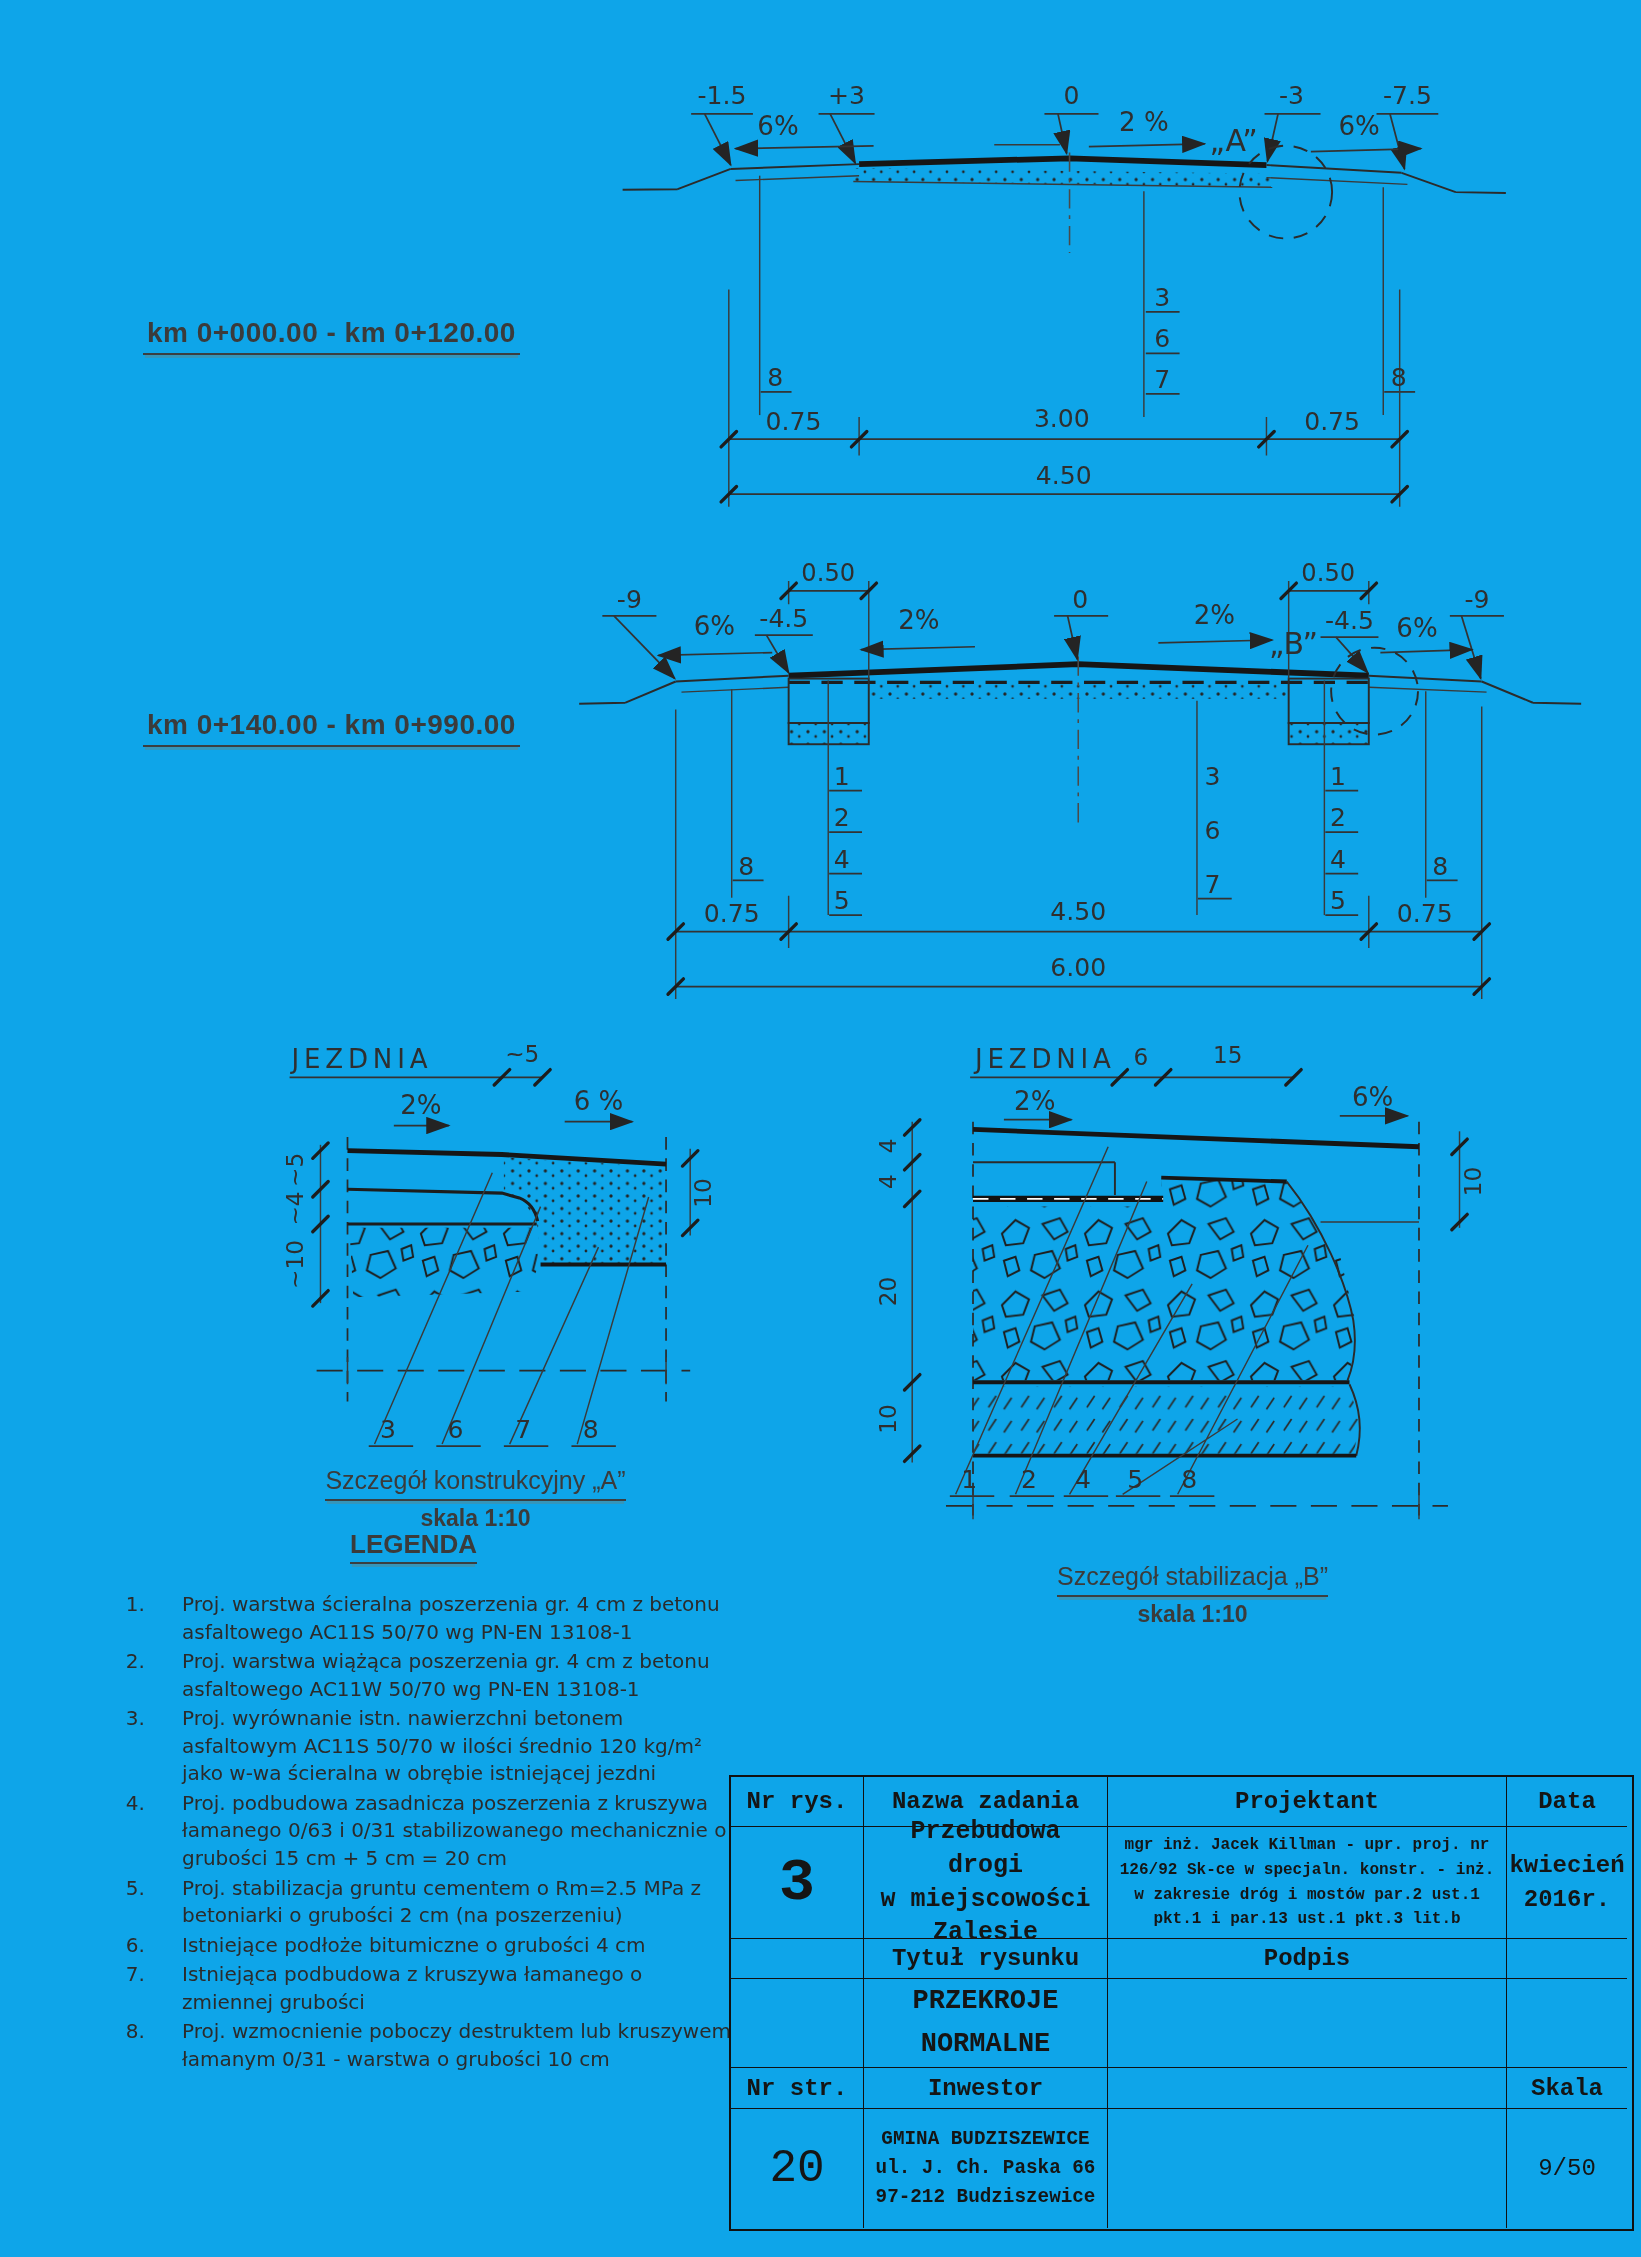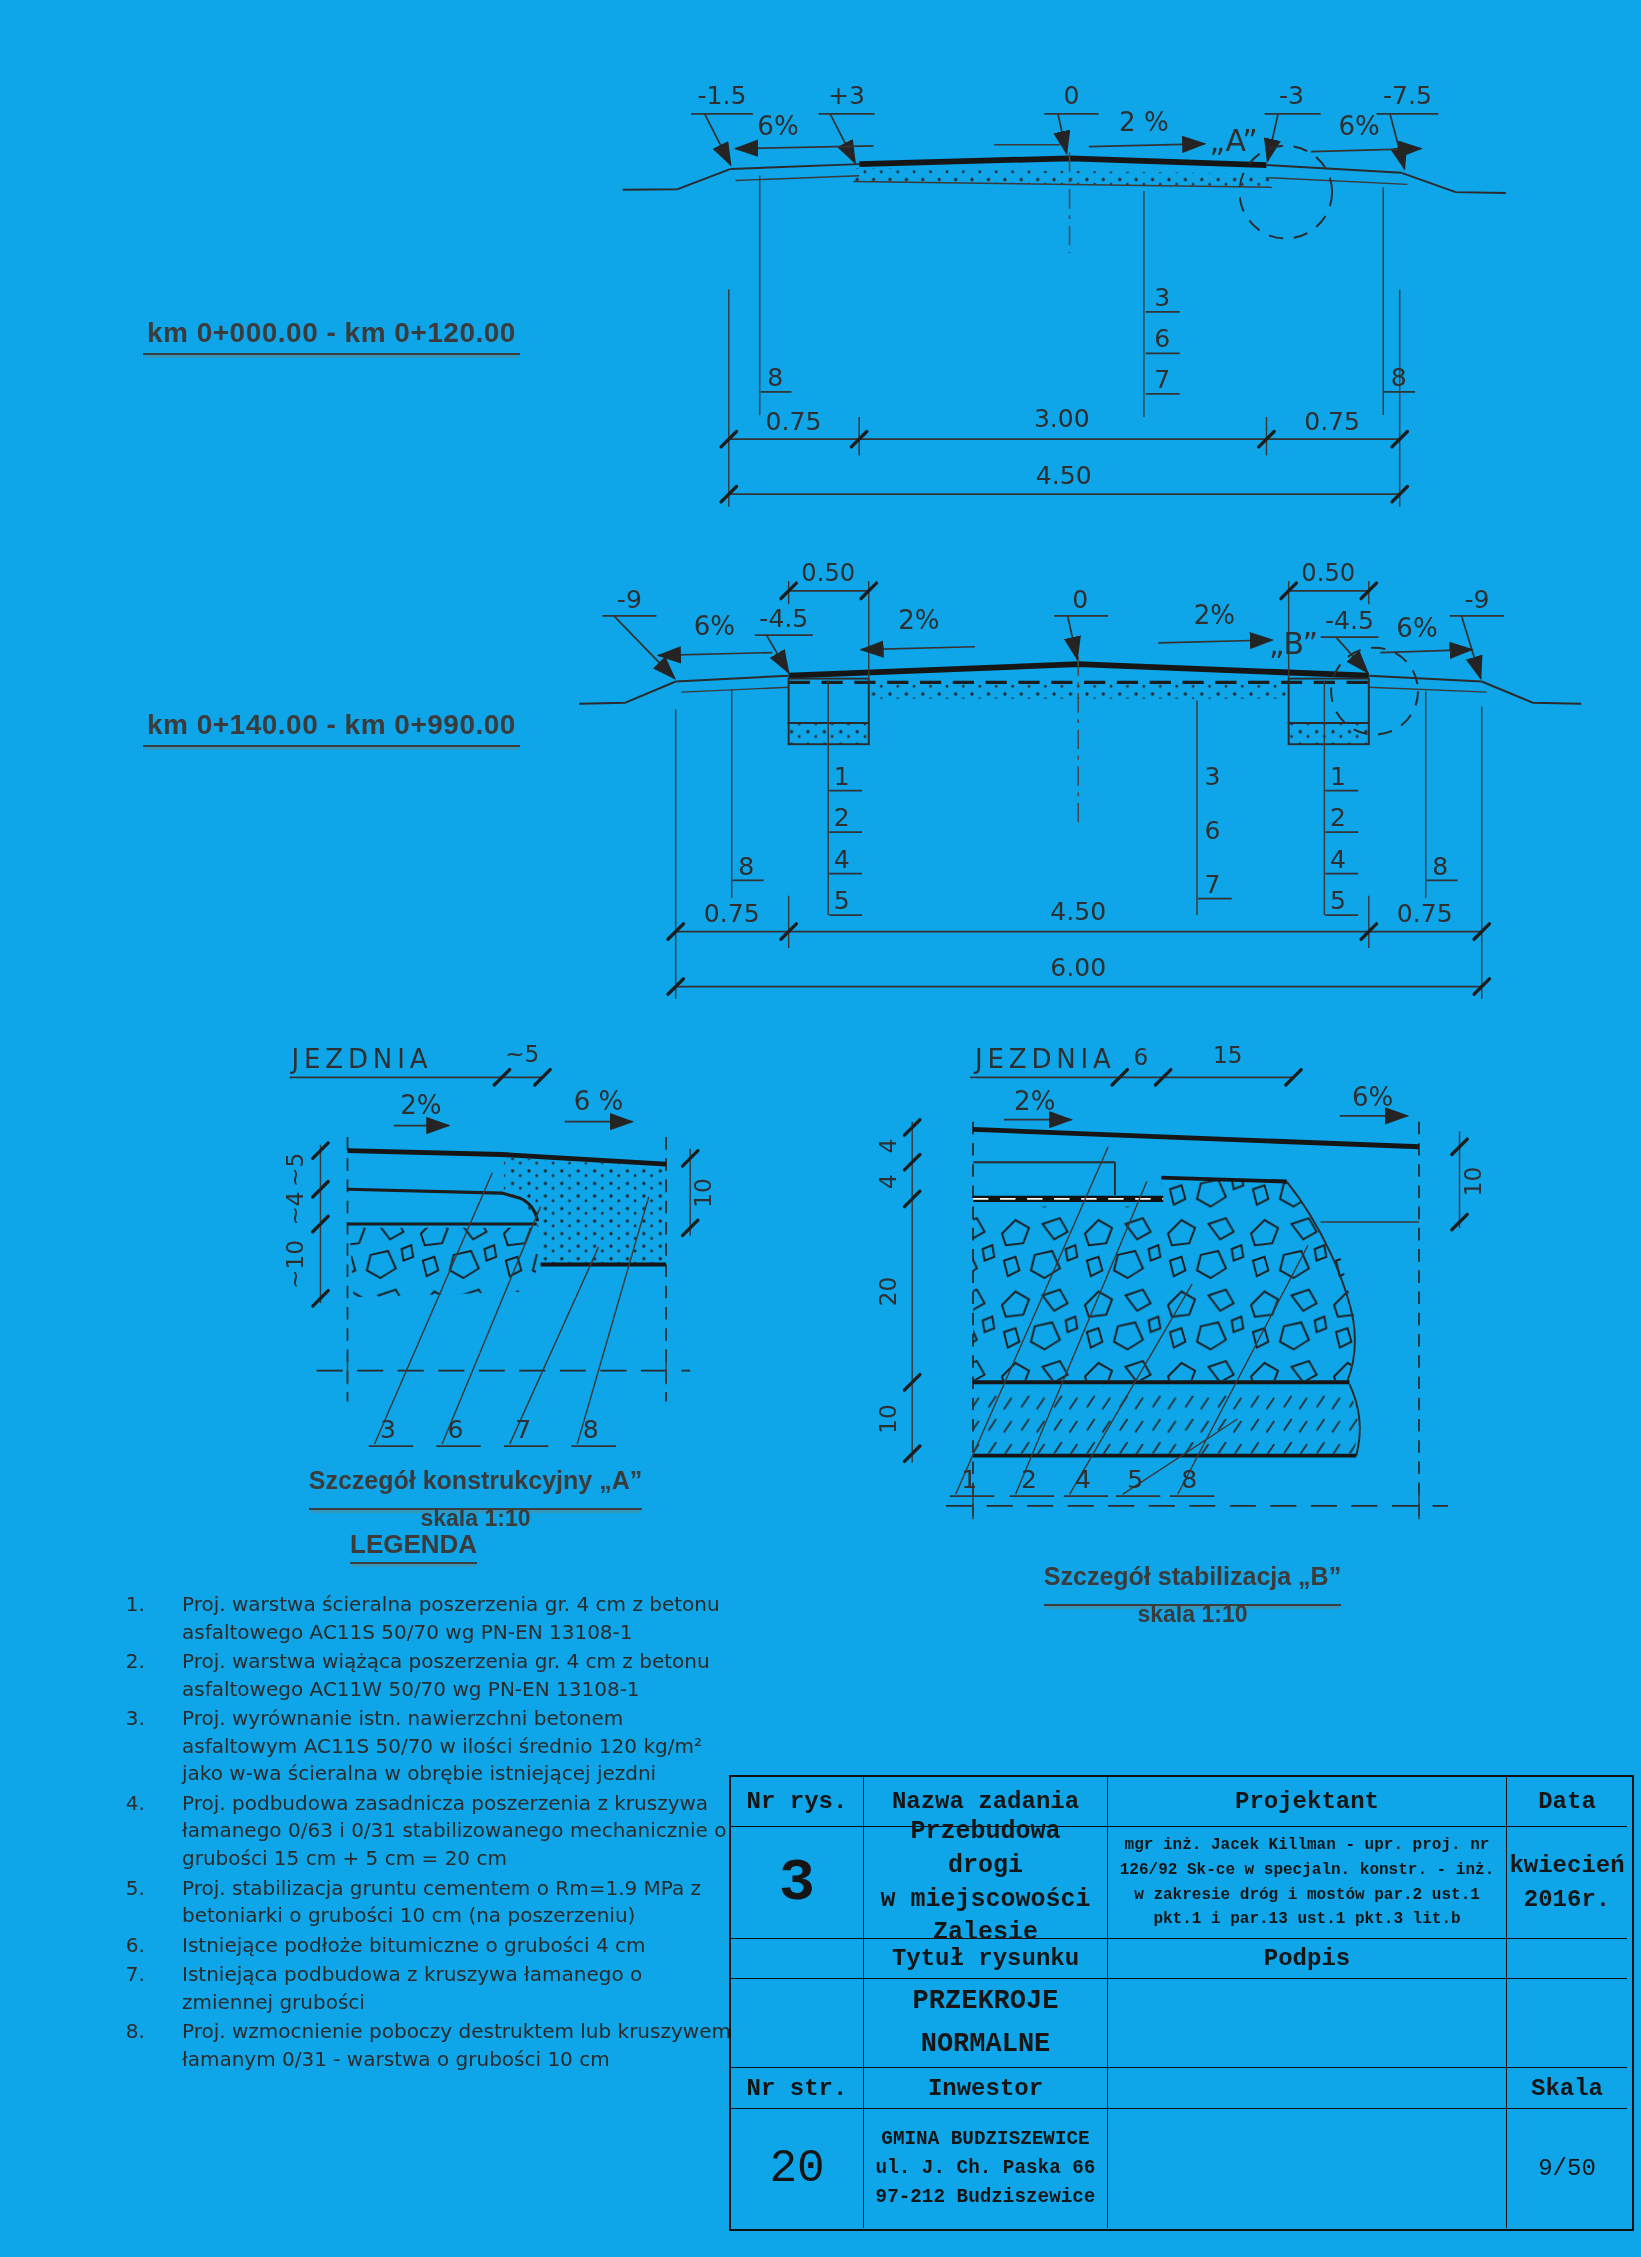--- a/index.html
+++ b/index.html
@@ -19,22 +19,22 @@
   .t26{font-size:26px;}
   .t25{font-size:25px;}
   .t24{font-size:24px;}
   .t27{font-size:27px;}
   .mk{font-size:31px;}
   .jez{font-size:27px;letter-spacing:5px;}
   .kmlabel{position:absolute;font-family:"Liberation Sans",sans-serif;font-weight:bold;
            font-size:28px;color:#3b3b3b;letter-spacing:0.5px;border-bottom:2.9px solid #3a3f41;
            box-shadow:0 4.8px 0 -1.9px rgba(86,138,148,.55);padding:0 3.9px 3.9px 3.9px;}
   .cap{position:absolute;text-align:center;font-family:"Liberation Sans",sans-serif;color:#3b3b3b;}
-  .cap .cap-t{font-weight:bold;font-size:25px;border-bottom:2.9px solid #3a3f41;
-              box-shadow:0 4.8px 0 -1.9px rgba(86,138,148,.55);padding-bottom:14px;}
+  .cap .cap-t{font-weight:normal;font-size:25px;border-bottom:2.9px solid #3a3f41;
+              box-shadow:0 4.8px 0 -1.9px rgba(86,138,148,.55);padding-bottom:5px;}
   .cap .cap-s{font-weight:bold;font-size:23px;margin-top:9.7px;}
   .legend-title{position:absolute;font-family:"Liberation Sans",sans-serif;font-weight:bold;
                 font-size:26px;color:#3b3b3b;border-bottom:2.9px solid #3a3f41;
                 box-shadow:0 4.8px 0 -1.9px rgba(86,138,148,.55);padding-bottom:1.9px;}
   .legend{position:absolute;width:626px;font-size:20px;line-height:1.38;color:#2b2b2b;}
   .legend-item{display:grid;grid-template-columns:64px 1fr;margin-bottom:1.9px;}
   .legend-item .no{padding-left:7.7px;}
   .legend-item .tx{max-width:555px;}
   .tb{position:absolute;left:729px;top:1775px;width:905px;height:456px;border:2.9px solid #111;
       box-sizing:border-box;display:grid;grid-template-columns:133px 244px 399px 120px;
@@ -375,21 +375,21 @@
   <div class="legend-item">
     <span class="no">3.</span>
     <span class="tx">Proj. wyrównanie istn. nawierzchni betonem asfaltowym AC11S 50/70 w ilości średnio 120 kg/m² jako w-wa ścieralna w obrębie istniejącej jezdni</span>
   </div>
   <div class="legend-item">
     <span class="no">4.</span>
     <span class="tx">Proj. podbudowa zasadnicza poszerzenia z kruszywa łamanego 0/63 i 0/31 stabilizowanego mechanicznie o grubości 15 cm + 5 cm = 20 cm</span>
   </div>
   <div class="legend-item">
     <span class="no">5.</span>
-    <span class="tx">Proj. stabilizacja gruntu cementem o Rm=1.9 MPa z betoniarki o grubości 10 cm (na poszerzeniu)</span>
+    <span class="tx">Proj. stabilizacja gruntu cementem o Rm=2.5 MPa z betoniarki o grubości 2 cm (na poszerzeniu)</span>
   </div>
   <div class="legend-item">
     <span class="no">6.</span>
     <span class="tx">Istniejące podłoże bitumiczne o grubości 4 cm</span>
   </div>
   <div class="legend-item">
     <span class="no">7.</span>
     <span class="tx">Istniejąca podbudowa z kruszywa łamanego o zmiennej grubości</span>
   </div>
   <div class="legend-item">

